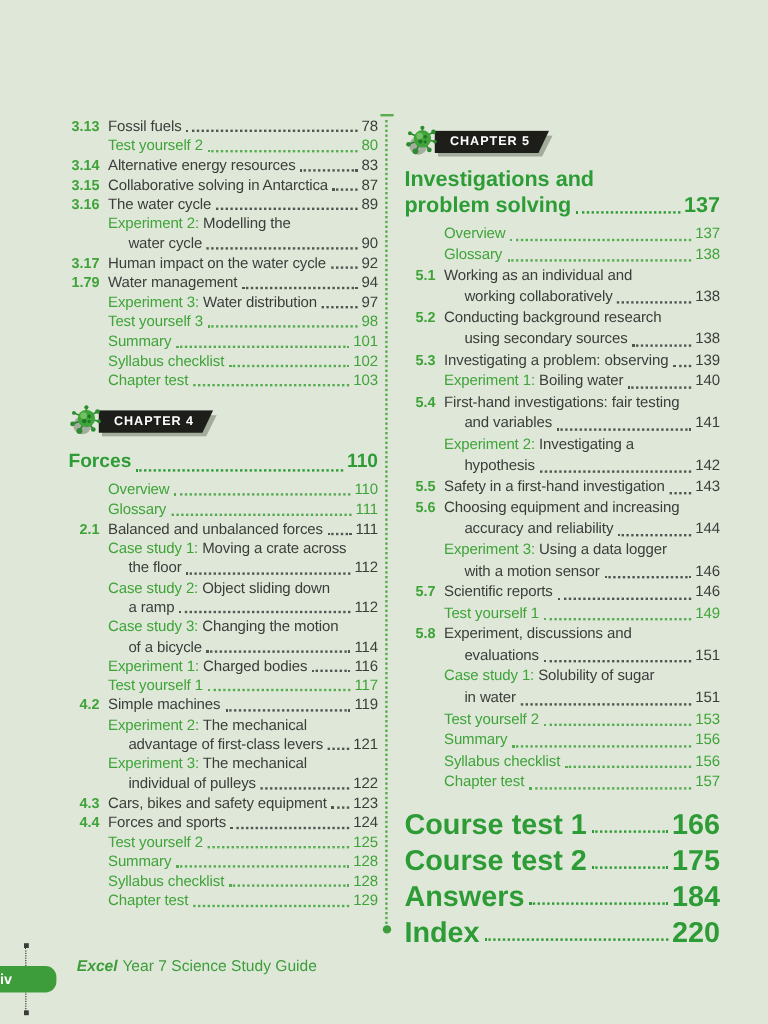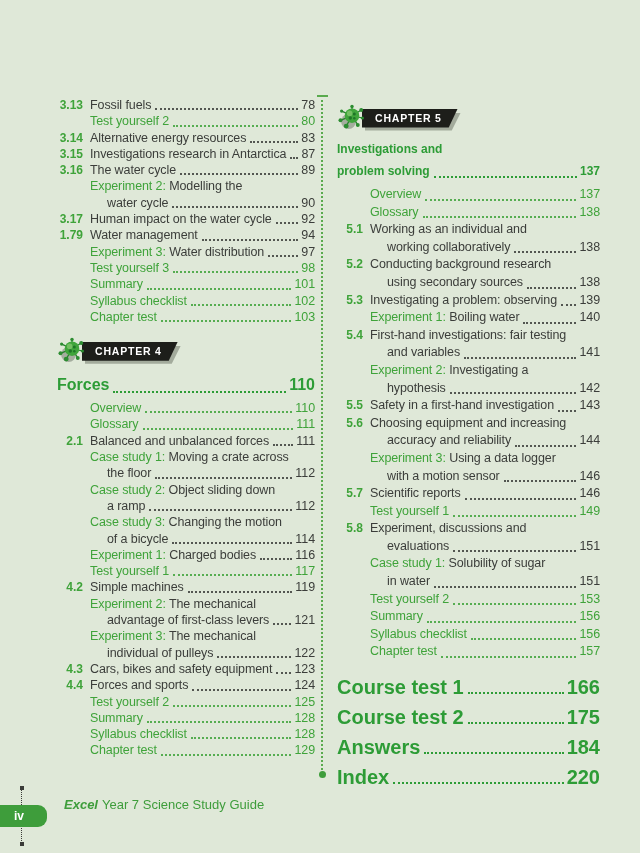--- a/index.html
+++ b/index.html
@@ -40,44 +40,44 @@
   .badge-tag{position:relative;height:19px;}
   .badge-tag .tag-shadow{position:absolute;left:3px;top:4px;right:-3px;bottom:-3px;
       background:var(--shadow);clip-path:polygon(0 0,100% 0,calc(100% - 9px) 100%,0 100%);}
   .badge-tag .tag-face{position:relative;display:flex;align-items:center;height:19px;
       background:var(--badge);color:#fff;font-size:10.5px;font-weight:700;
       letter-spacing:.8px;padding:0 16px 0 13px;
       clip-path:polygon(0 0,100% 0,calc(100% - 9px) 100%,0 100%);}
 
   
   .chapter-title{color:var(--hgreen);font-weight:700;}
-  .ct-line{display:flex;align-items:baseline;font-size:12px;line-height:22px;}
+  .ct-line{display:flex;align-items:baseline;font-size:18px;line-height:22px;}
   .col-left .chapter-title{margin-top:9px;margin-bottom:3px;}
   .col-left .ct-line{font-size:16px;line-height:24px;}
   .col-right .chapter-title{margin-bottom:4px;}
   .ct-line .leader{margin-bottom:4px;opacity:1;}
 
   
   .back-matter{margin-top:16px;}
   .bm-row{display:flex;align-items:flex-end;color:var(--hgreen);font-weight:700;
-          font-size:20px;line-height:21px;margin-bottom:9px;}
+          font-size:24px;line-height:21px;margin-bottom:9px;}
   .bm-row .leader{margin-bottom:4px;opacity:1;}
 
   
   .divider{position:absolute;left:321px;top:100px;height:674px;
            border-left:2px dotted #5aaa4e;}
   .divider::before{content:"";position:absolute;top:-5px;left:-6px;width:11px;height:2px;
            background:#5aaa4e;}
   .divider::after{content:"";position:absolute;bottom:-4px;left:-4px;width:7px;height:7px;
            border-radius:50%;background:var(--tab);}
 
   
   .footer-tab{position:absolute;left:0;top:805px;width:47px;height:22px;
       background:var(--tab);border-radius:0 9px 9px 0;color:#fff;font-weight:700;
-      font-size:12px;line-height:22px;text-align:center;padding-right:9px;box-sizing:border-box;}
+      font-size:12px;line-height:22px;text-align:left;padding-right:9px;box-sizing:border-box;}
   .footer-dotline{position:absolute;left:21px;top:789px;height:54px;
       border-left:1px dotted #3a3b38;}
   .footer-dotline::before,.footer-dotline::after{content:"";position:absolute;left:-2.5px;
       width:4px;height:4px;background:#3a3b38;}
   .footer-dotline::before{top:-3px;}
   .footer-dotline::after{bottom:-3px;}
   .footer-title{position:absolute;left:64px;top:796px;font-size:13px;line-height:18px;
       color:var(--tab);}
   .footer-title .excel{font-weight:700;font-style:italic;margin-right:4px;}
 </style>
@@ -115,21 +115,21 @@
               <span class="txt">Alternative energy resources</span>
               <span class="leader"></span>
               <span class="pg">83</span>
             </div>
           </div>
         </div>
         <div class="row">
           <span class="num">3.15</span>
           <div class="body">
             <div class="line dark">
-              <span class="txt">Investigations research in Antarctica</span>
+              <span class="txt">Collaborative solving in Antarctica</span>
               <span class="leader"></span>
               <span class="pg">87</span>
             </div>
           </div>
         </div>
         <div class="row">
           <span class="num">3.16</span>
           <div class="body">
             <div class="line dark">
               <span class="txt">The water cycle</span>

